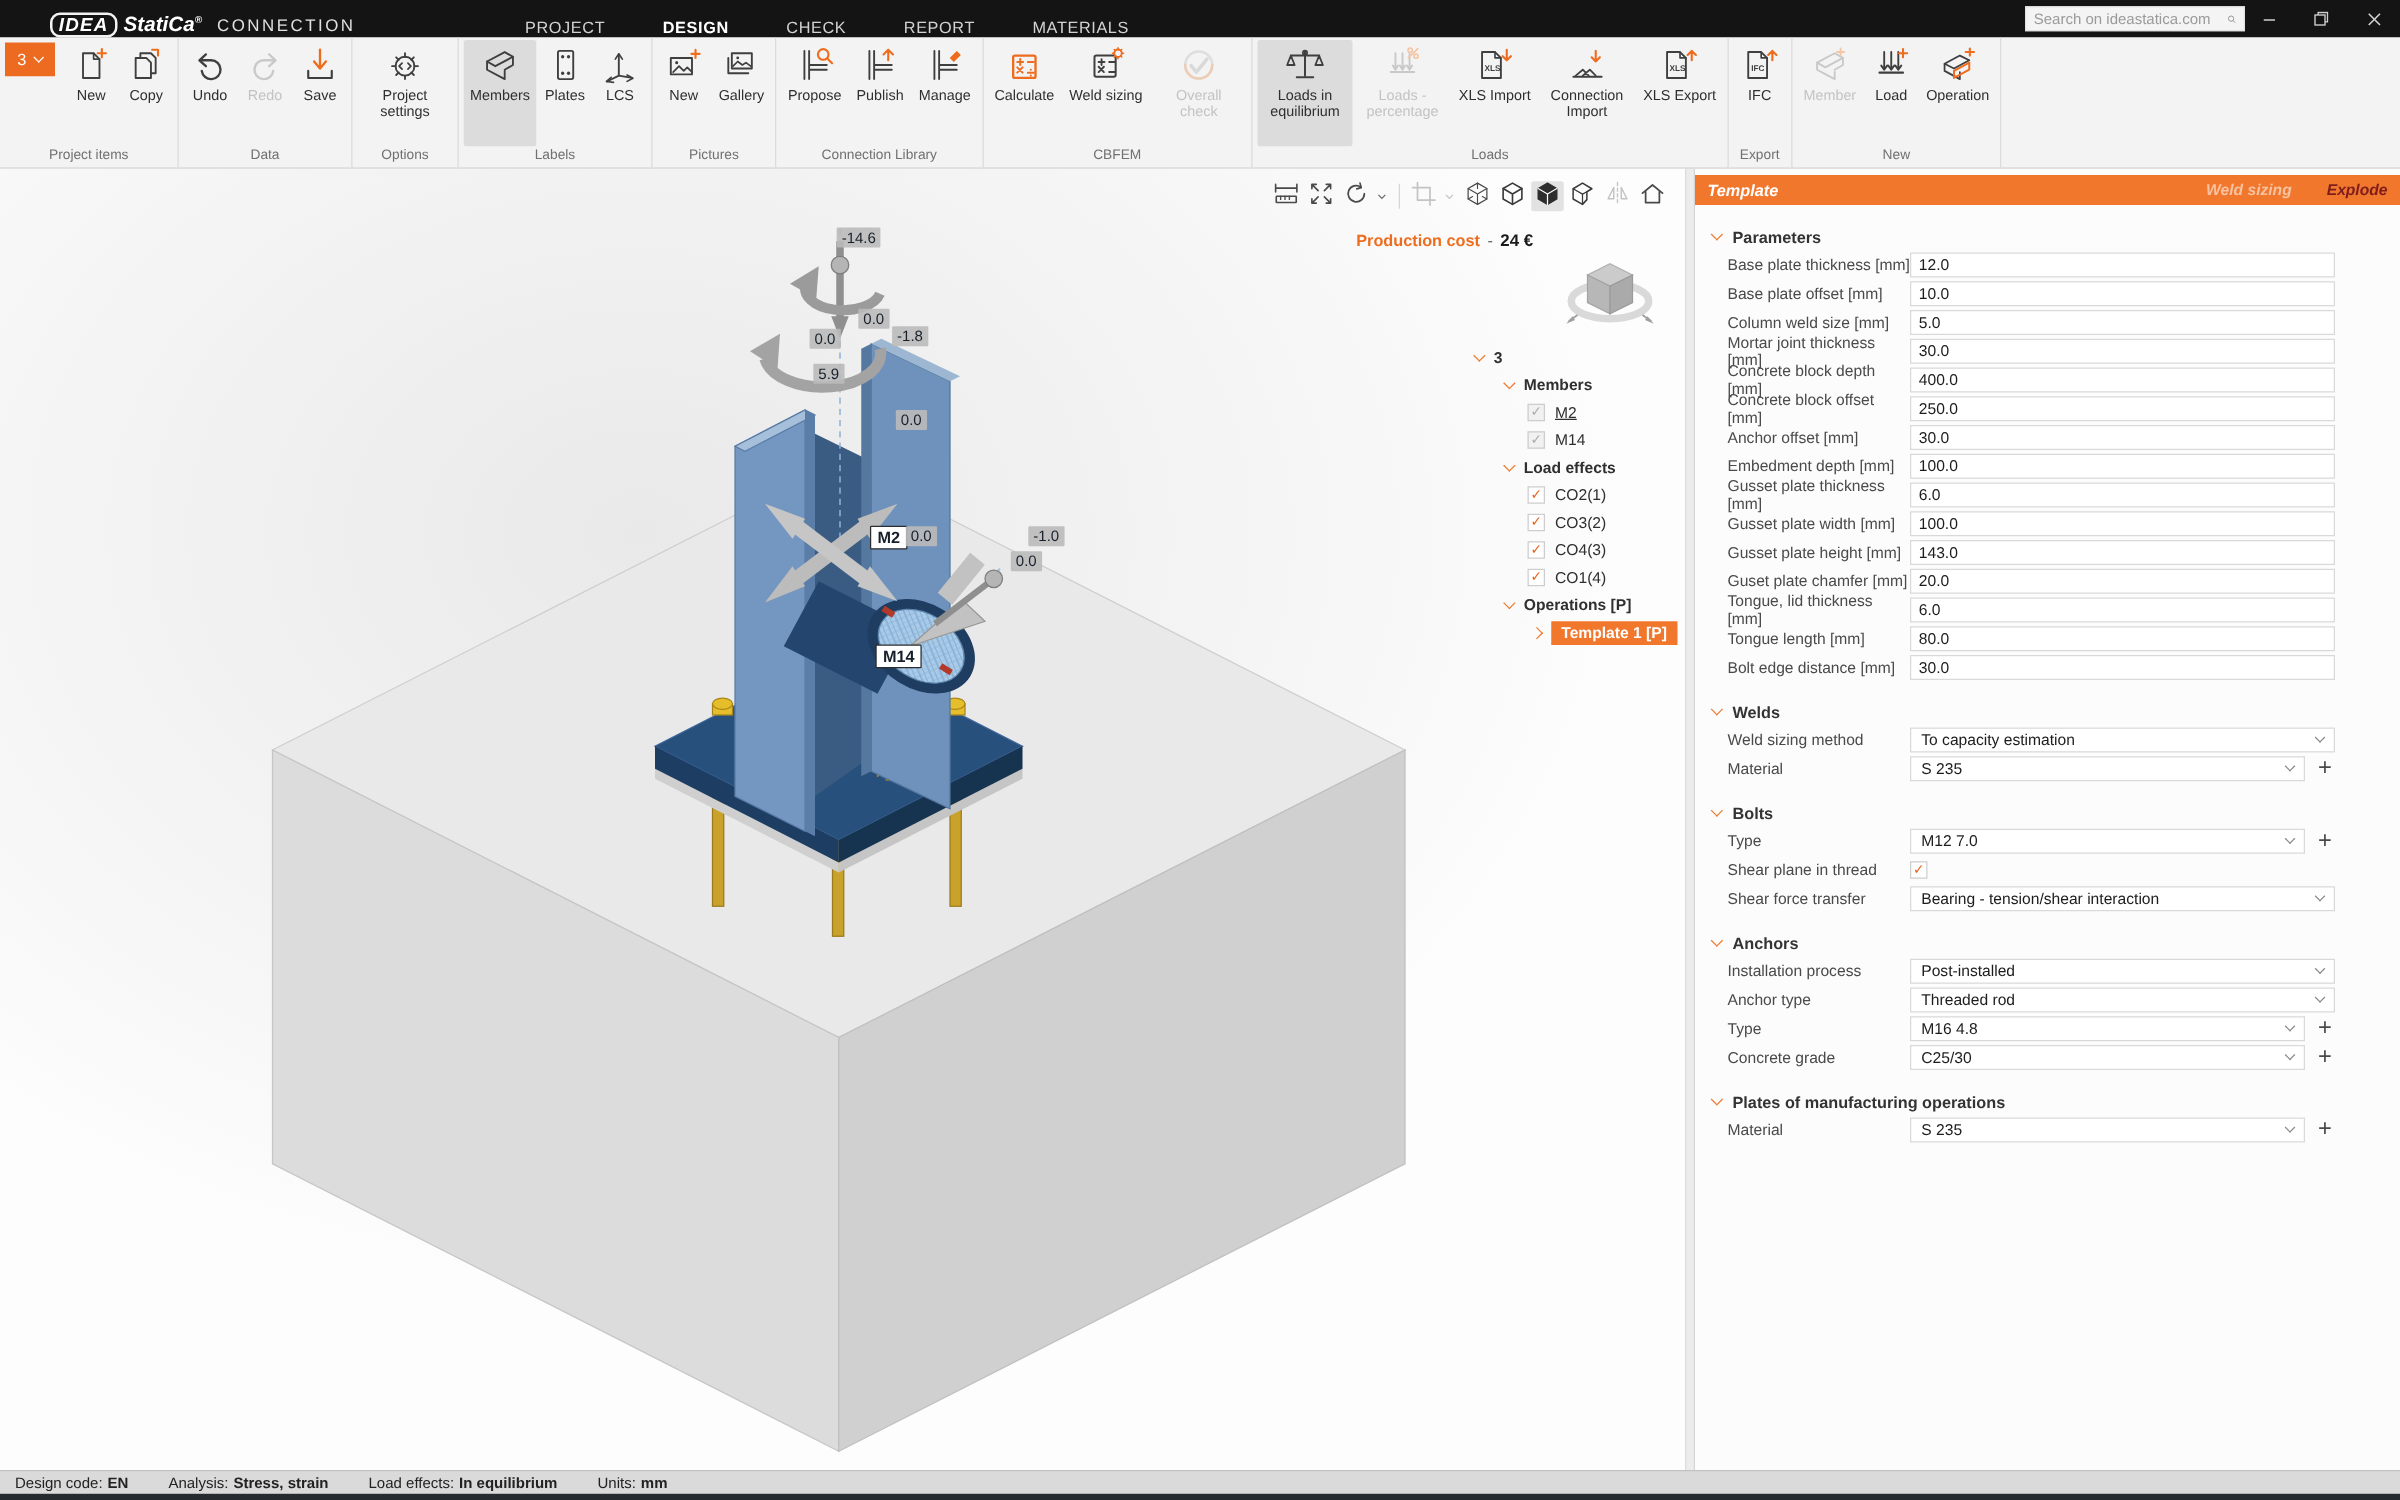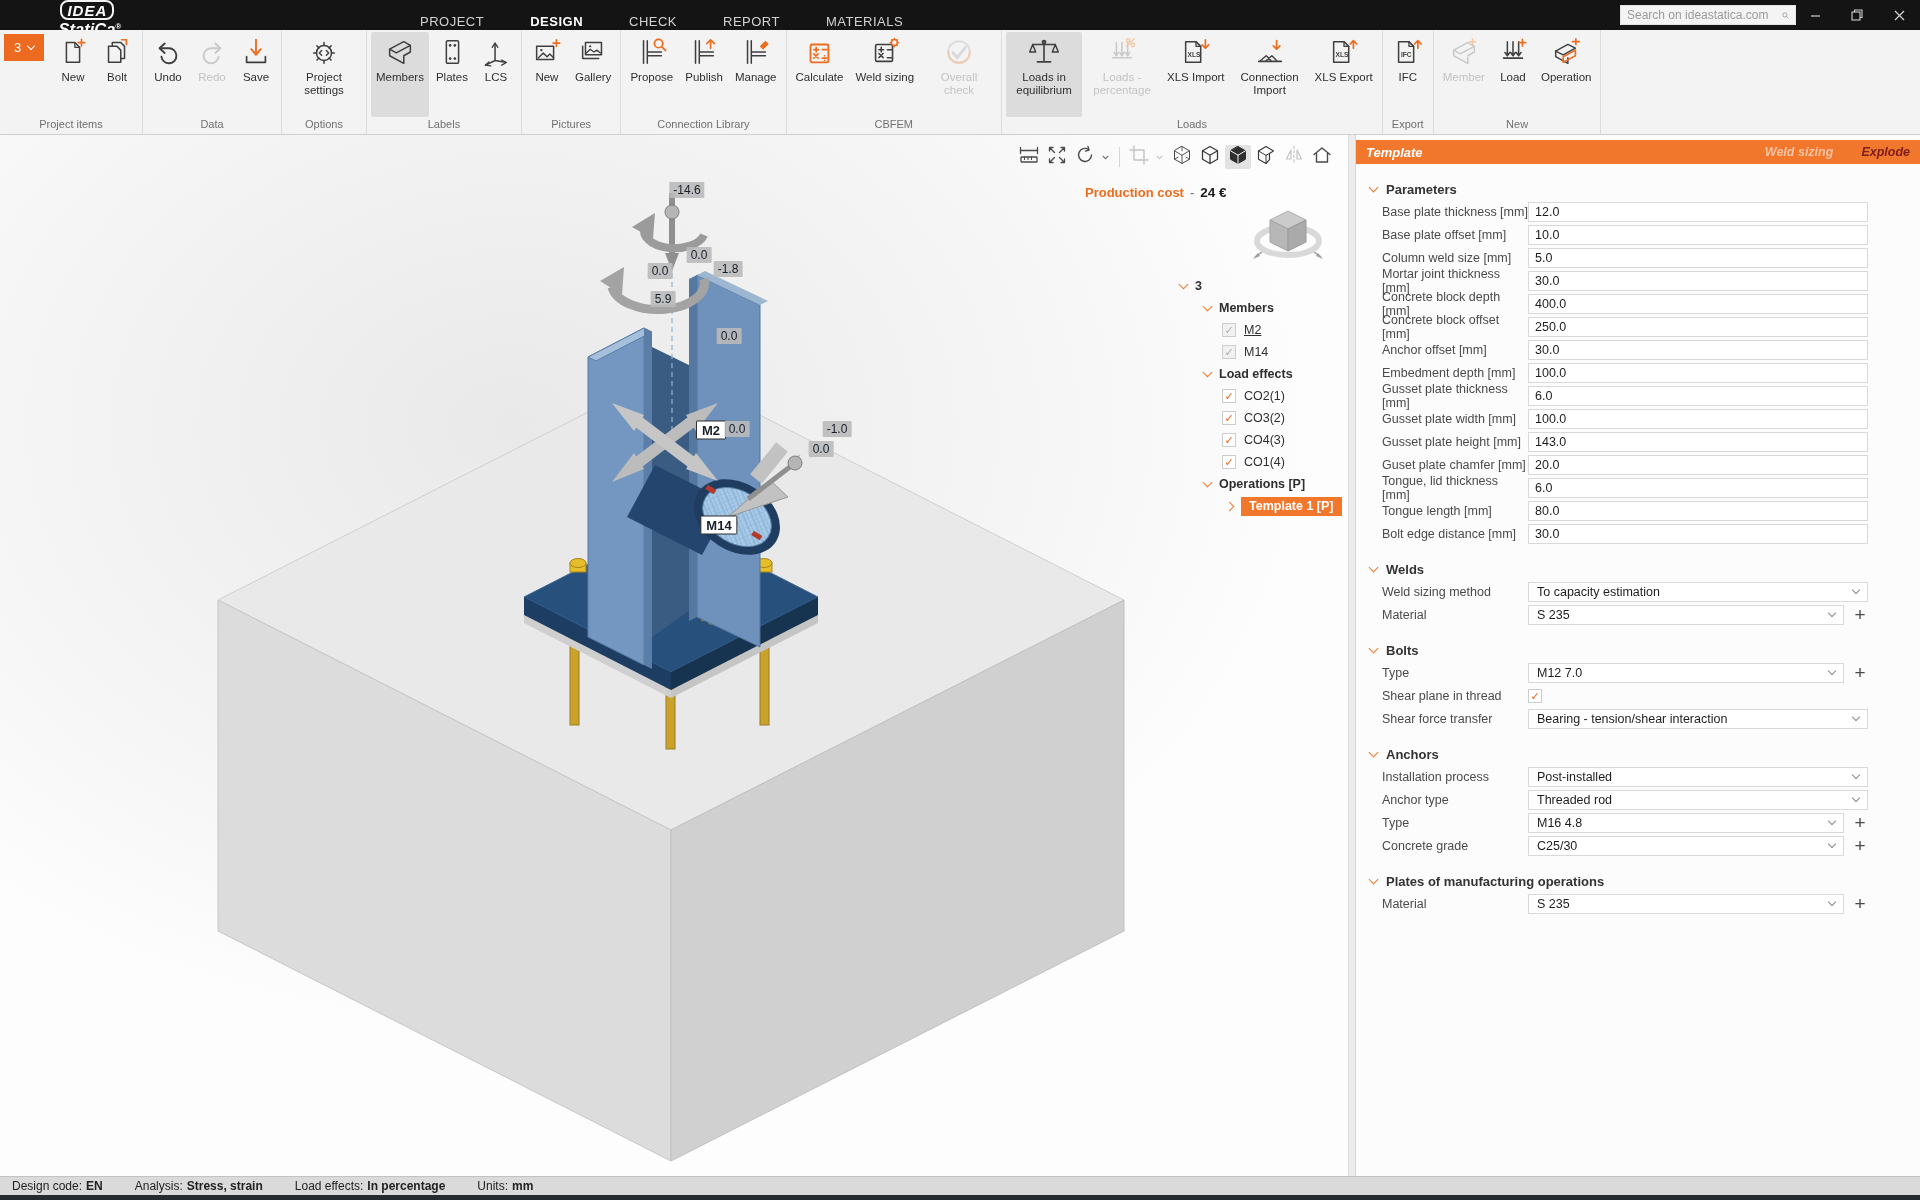--- a/index.html
+++ b/index.html
@@ -2,21 +2,21 @@
 <html><head>
 <meta charset="utf-8">
 <style>
   * { box-sizing: border-box; margin: 0; padding: 0; }
   html,body { width:1920px; height:1200px; overflow:hidden; background:#fff;
     font-family:"Liberation Sans", sans-serif; }
   #app { position:relative; width:1920px; height:1200px; background:#fff; }
 
   
   .titlebar { position:absolute; left:0; top:0; width:1920px; height:30px; background:#141414; }
-  .logo-area { position:absolute; left:26px; top:0; height:40px; display:flex; align-items:center;flex-direction:column; }
+  .logo-area { position:absolute; left:40px; top:0; height:40px; display:flex; align-items:center; }
   .logo-idea { border:2.5px solid #f2f2f2; border-radius:8px; padding:0 5px; font-style:italic;
     font-weight:800; font-size:15px; color:#fff; letter-spacing:1px; height:20px; display:flex; align-items:center; }
   .logo-statica { font-style:italic; font-weight:bold; font-size:16.5px; color:#fff; margin-left:5px; }
   .logo-reg { font-size:8px; color:#fff; vertical-align:super; }
   .app-name { margin-left:12px; font-size:13.5px; letter-spacing:2px; color:#e0e0e0; }
   .titlebar-menu { position:absolute; left:420px; top:0; height:30px; display:flex; gap:46px; align-items:center; }
   .menu-tab { color:#d2d2d2; font-size:13px; letter-spacing:.5px; height:30px; display:flex; align-items:center;
     cursor:pointer; position:relative;margin-top:12px; }
   .menu-tab.active { color:#fff; font-weight:bold; }
   .menu-tab.active::after { content:""; position:absolute; left:-8px; right:-8px; bottom:0; height:3px; background:#f0662a; }
@@ -177,21 +177,21 @@
             <div class="rib-lb">New</div>
           </div>
           <div class="rib-btn">
             <div class="rib-ic">
               <svg width="32" height="32" viewBox="0 0 34 34" fill="none" stroke-linecap="round" stroke-linejoin="round">
                 <path d="M8 11h9l4 4v13H8z" stroke="#3f3f3f" stroke-width="1.6"></path>
                 <path d="M12 11V7h9l4 4v13h-4" stroke="#3f3f3f" stroke-width="1.6"></path>
                 <path d="M22 4h5v5" stroke="#ee6c1e" stroke-width="1.8"></path>
               </svg>
             </div>
-            <div class="rib-lb">Bolt</div>
+            <div class="rib-lb">Copy</div>
           </div>
         </div>
         <div class="rib-cap">Project items</div>
       </div>
       <div class="rib-group">
         <div class="rib-row">
           <div class="rib-btn">
             <div class="rib-ic">
               <svg width="32" height="32" viewBox="0 0 34 34" fill="none" stroke-linecap="round" stroke-linejoin="round">
                 <path d="M9 13h9a8 8 0 1 1-8 9" stroke="#3f3f3f" stroke-width="2"></path>
@@ -912,21 +912,21 @@
       <div class="sb-item">
         <span class="sb-label">Design code:</span>
         <span class="sb-value">EN</span>
       </div>
       <div class="sb-item">
         <span class="sb-label">Analysis:</span>
         <span class="sb-value">Stress, strain</span>
       </div>
       <div class="sb-item">
         <span class="sb-label">Load effects:</span>
-        <span class="sb-value">In percentage</span>
+        <span class="sb-value">In equilibrium</span>
       </div>
       <div class="sb-item">
         <span class="sb-label">Units:</span>
         <span class="sb-value">mm</span>
       </div>
     </div>
   <div class="bottom-strip"></div>
 </div>
 
 </body></html>

